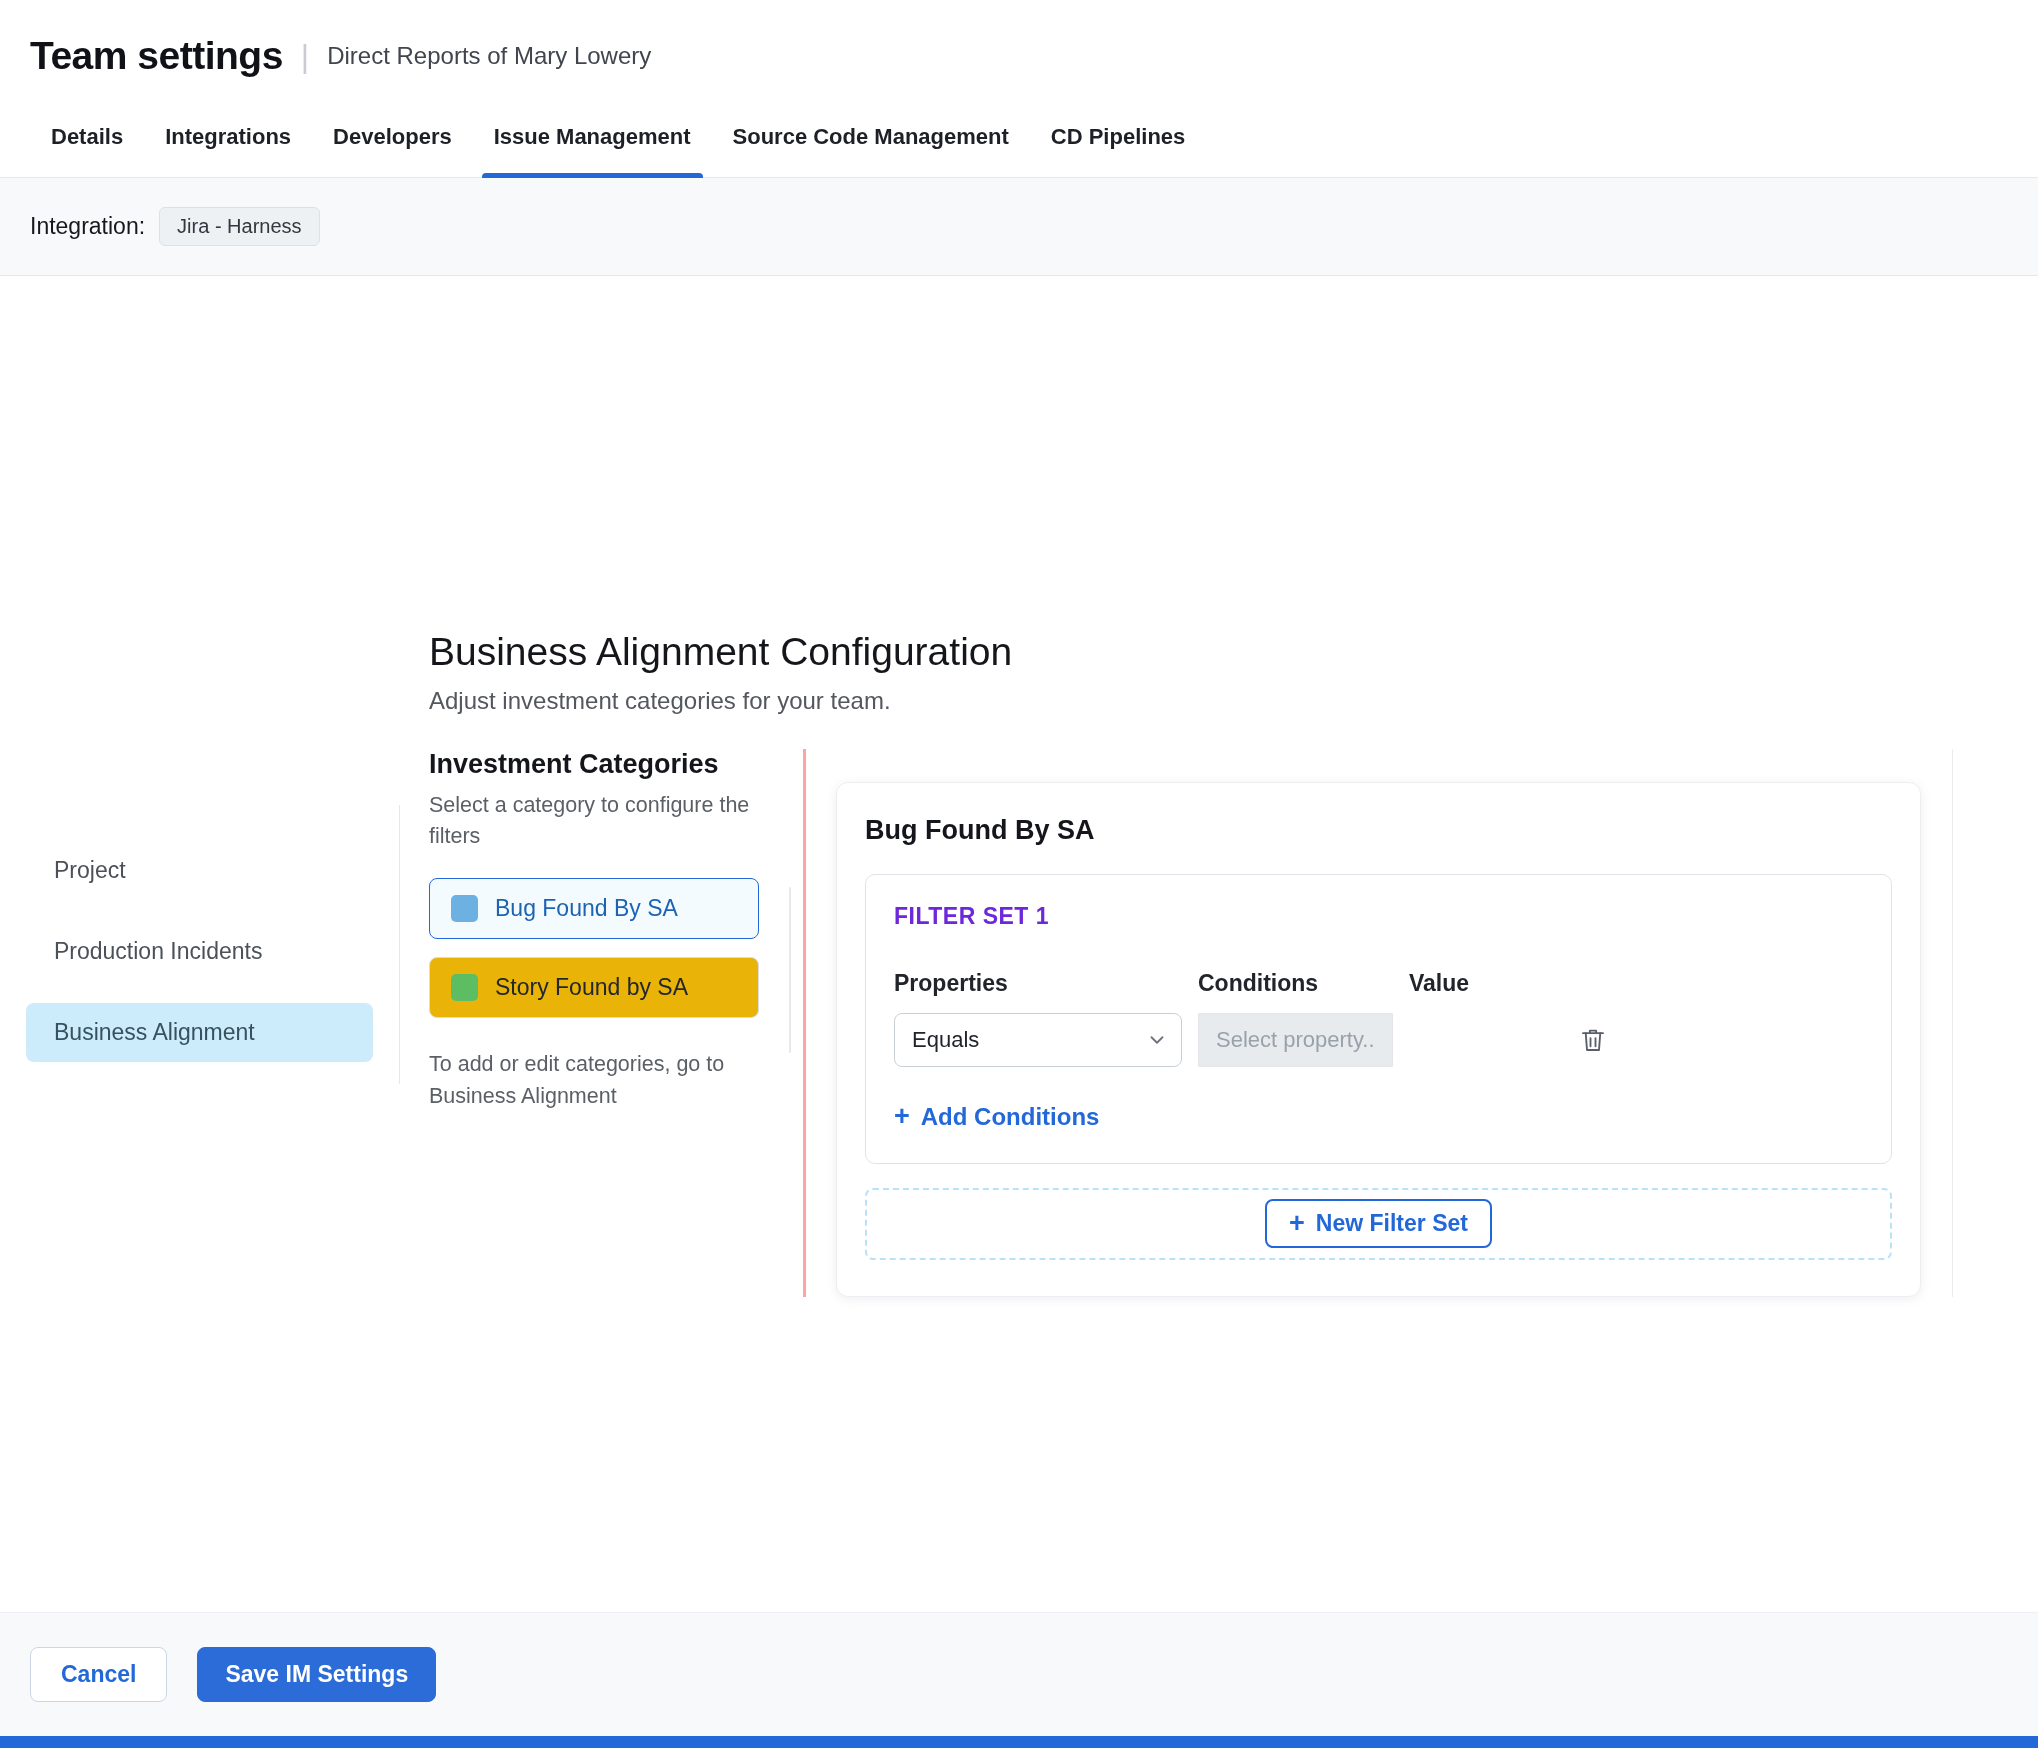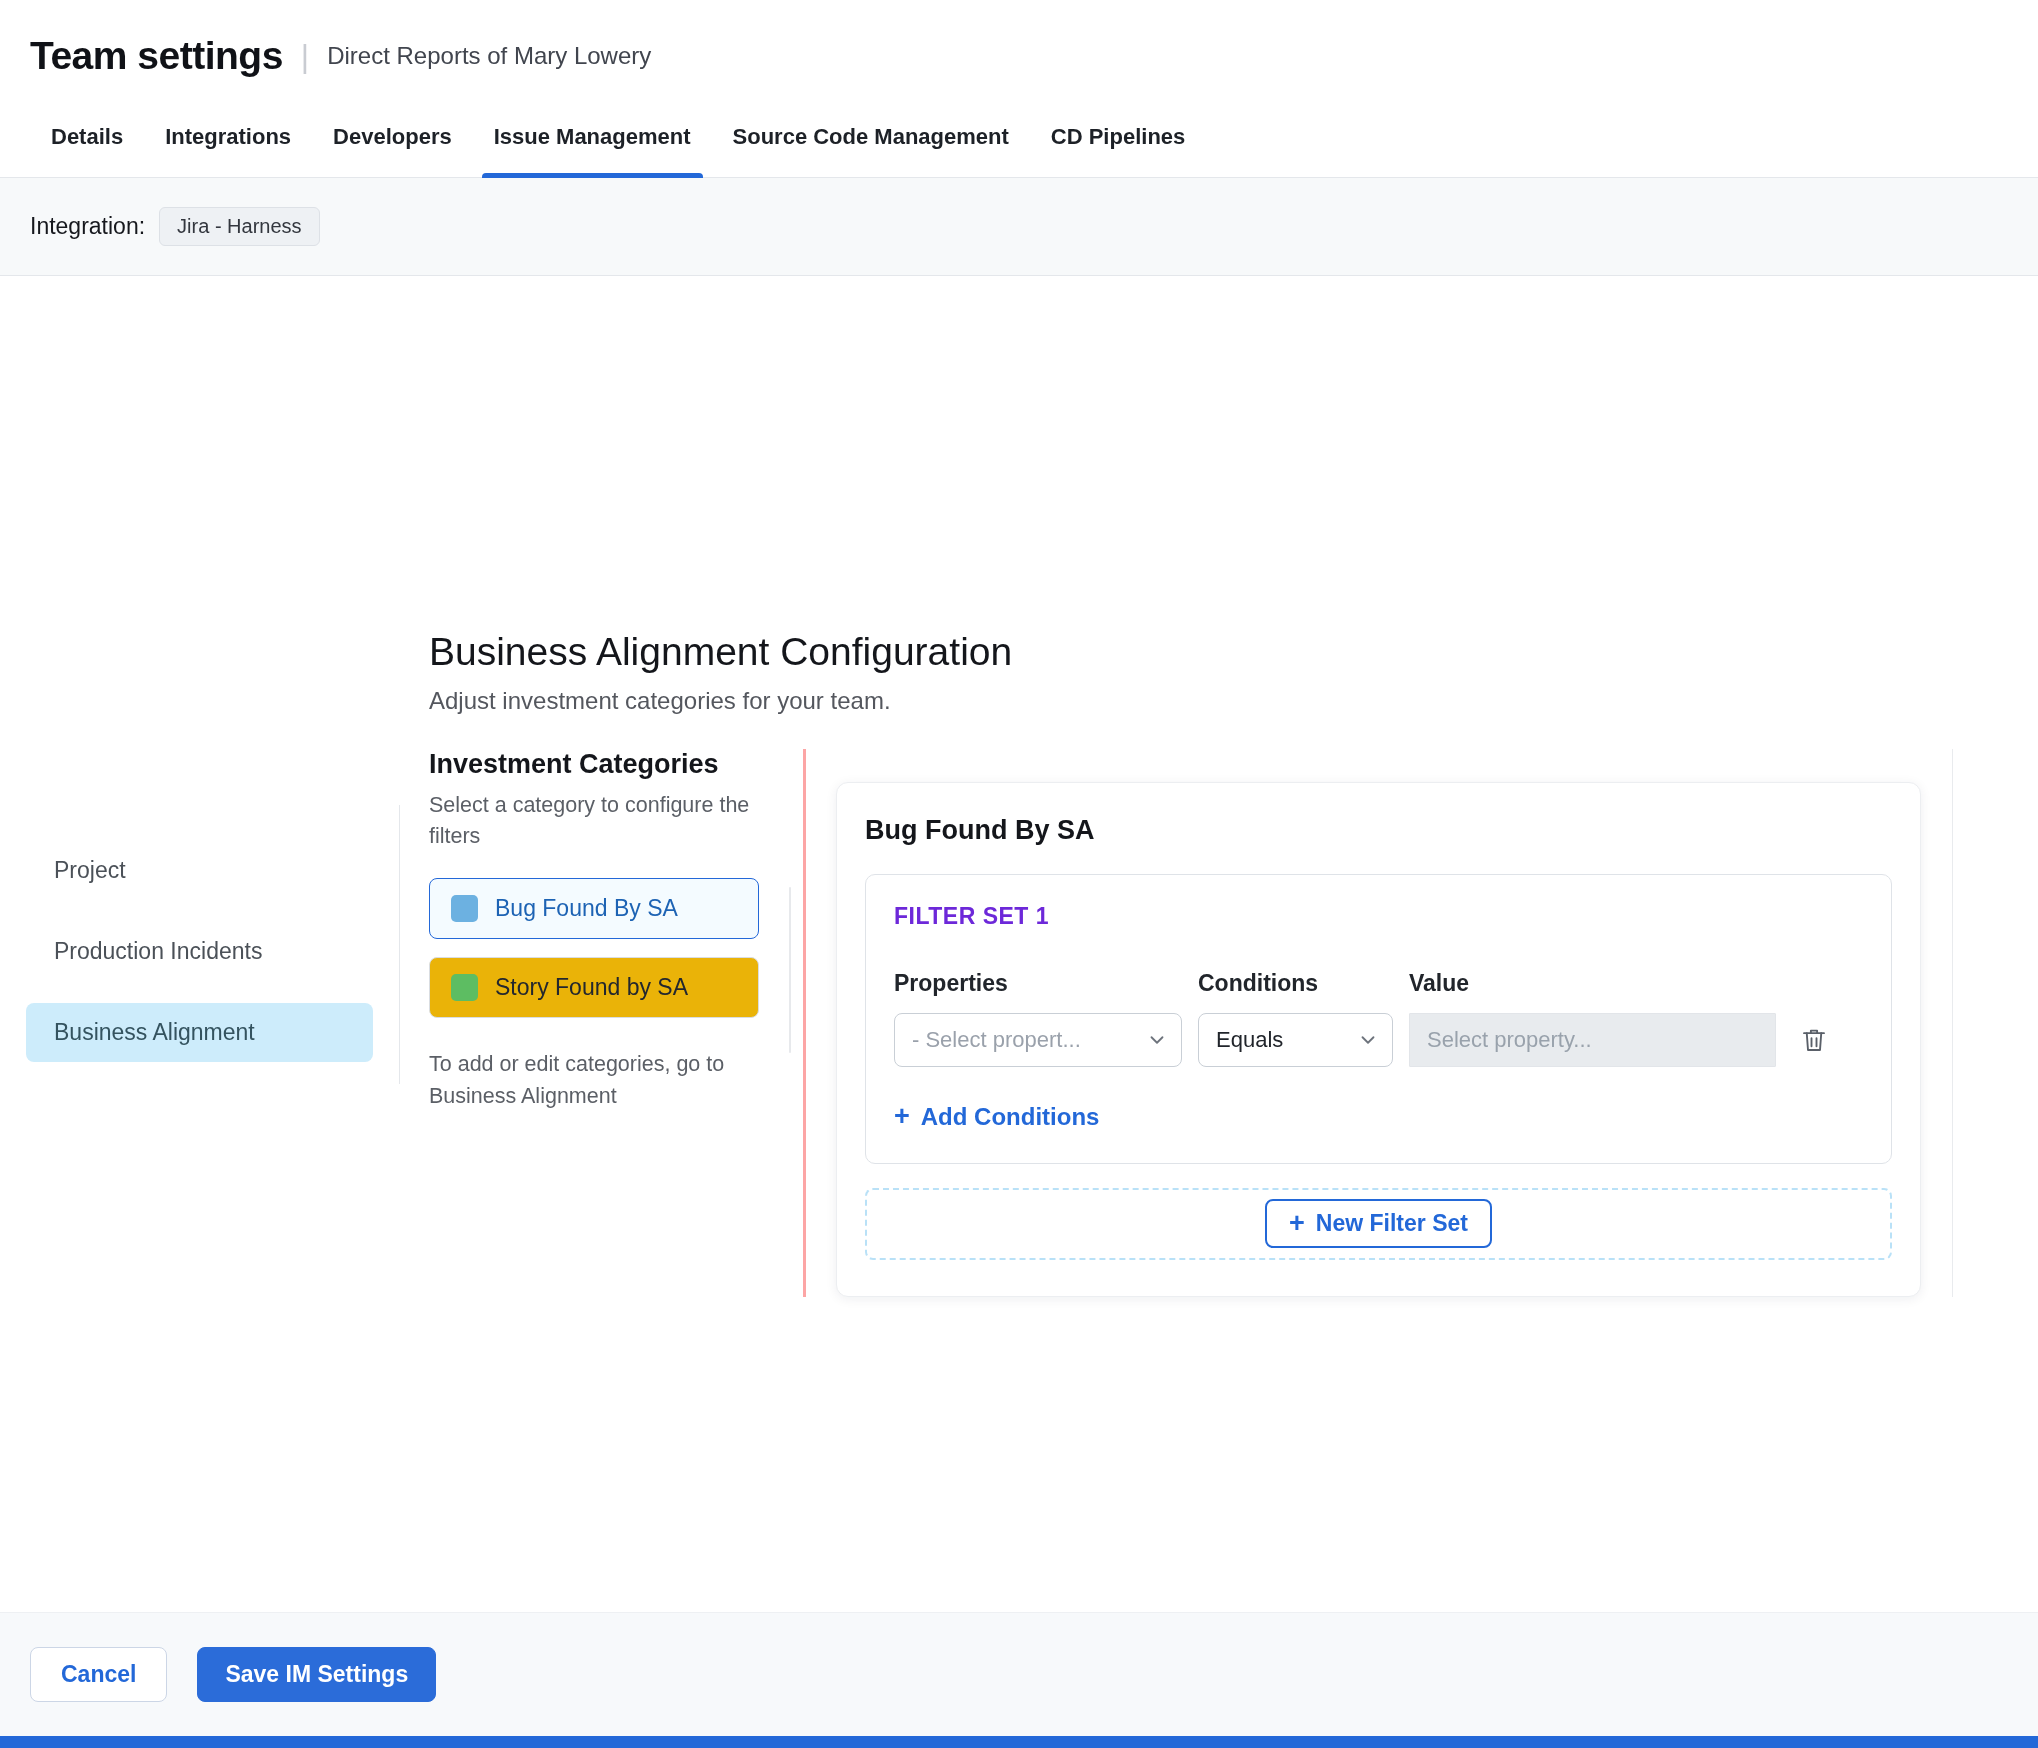--- a/index.html
+++ b/index.html
@@ -179,28 +179,20 @@
             <div class="filter-title">FILTER SET 1</div>
 
             <div class="filter-grid labels-row">
               <div class="col-label">Properties</div>
               <div class="col-label">Conditions</div>
               <div class="col-label">Value</div>
               <div></div>
             </div>
 
             <div class="filter-grid controls-row">
-              <div class="select">
-                <span class="ph">- Select propert...</span>
-                <span class="chevron">
-                  <svg viewBox="0 0 24 24" width="22" height="22" fill="none" stroke="#6d737c" stroke-width="2" stroke-linecap="round" stroke-linejoin="round">
-                      <path d="M6 9l6 6 6-6"></path>
-                    </svg>
-                </span>
-              </div>
 
               <div class="select">
                 <span class="val">Equals</span>
                 <span class="chevron">
                   <svg viewBox="0 0 24 24" width="22" height="22" fill="none" stroke="#6d737c" stroke-width="2" stroke-linecap="round" stroke-linejoin="round">
                       <path d="M6 9l6 6 6-6"></path>
                     </svg>
                 </span>
               </div>
 

